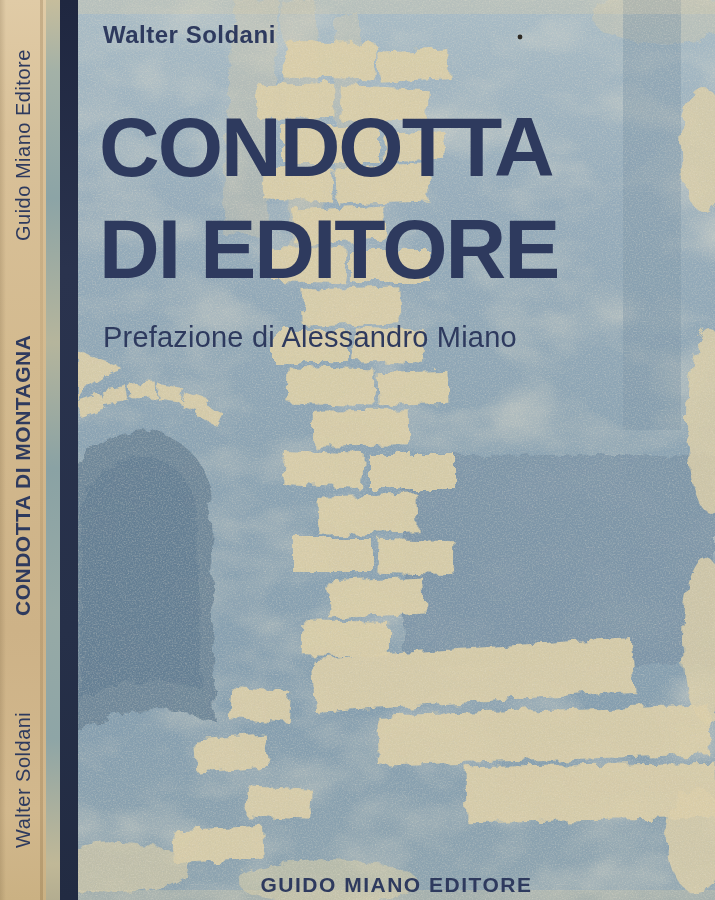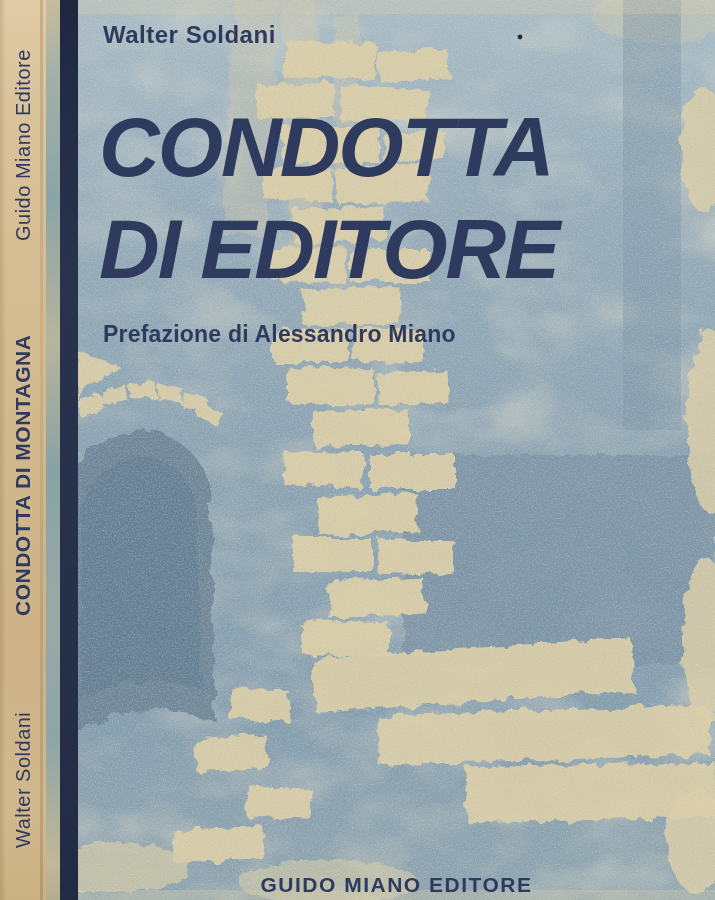--- a/index.html
+++ b/index.html
@@ -54,24 +54,24 @@
   .cover-art{position:absolute;left:0;top:0;width:637px;height:900px;display:block;}
   .cover-author{
     position:absolute;left:25px;top:21px;
     font-size:24px;font-weight:700;letter-spacing:.5px;color:var(--navy-text);
   }
   .cover-title{
     position:absolute;left:21px;top:96px;margin:0;
     font-size:84px;line-height:102px;font-weight:700;letter-spacing:-2px;
     color:var(--navy-text);white-space:nowrap;
   }
-  .cover-title span{display:block;font-style:italic;}
+  .cover-title span{display:block;}
   .cover-subtitle{
     position:absolute;left:25px;top:321px;
-    font-size:23px;font-weight:700;letter-spacing:.2px;color:var(--navy-text);
+    font-size:29px;font-weight:400;letter-spacing:.2px;color:var(--navy-text);
   }
   .cover-publisher{
     position:absolute;left:0;top:873px;width:100%;text-align:center;
     font-size:21px;font-weight:700;letter-spacing:1.5px;color:var(--navy-text);
   }
   .st{fill:var(--stone-cream);}
   .arch{fill:var(--arch-shadow);}
 </style>
 </head>
 <body>

